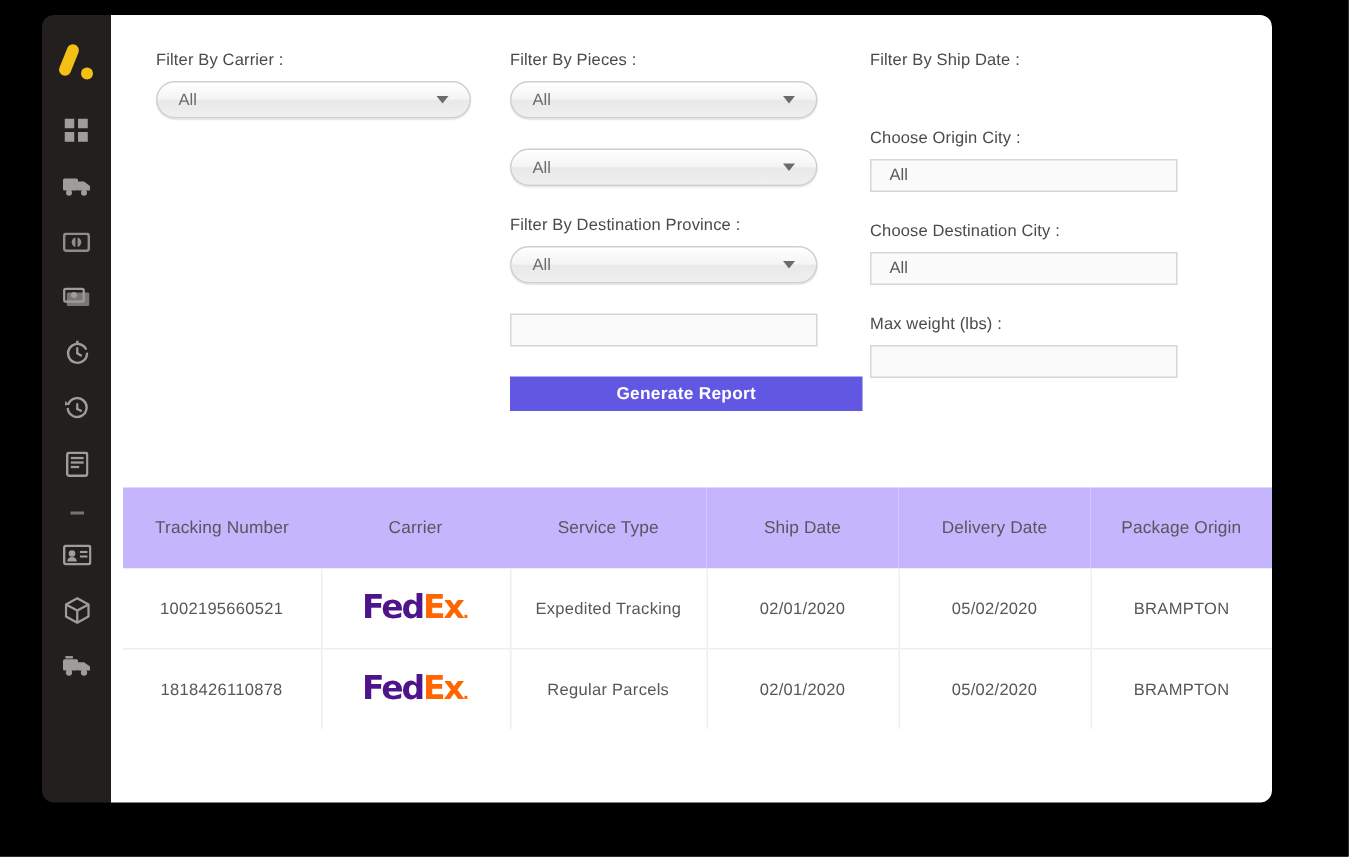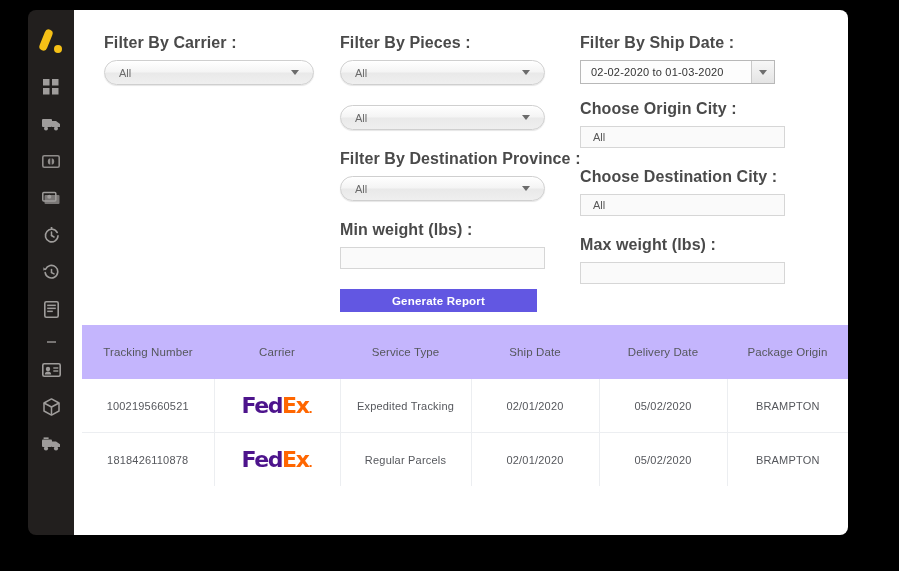--- a/index.html
+++ b/index.html
@@ -96,25 +96,25 @@
     width: 100%;
     height: 305px;
   }
 
   .fcol { position: absolute; }
   .fcol-1 { left: 30px;  top: 24px;  width: 210px; }
   .fcol-2 { left: 266px; top: 24px;  width: 205px; }
   .fcol-3 { left: 506px; top: 24px;  width: 205px; }
 
   .fgroup { margin-bottom: 20px; }
-  .fgroup.gap-date  { margin-bottom: 16px; }
+  .fgroup.gap-date  { margin-bottom: 40px; }
 
   .flabel {
-    font-size: 16px;
-    font-weight: bold;
+    font-size: 11px;
+    font-weight: normal;
     color: #4a4a4a;
     letter-spacing: 0.1px;
     margin-bottom: 8px;
     white-space: nowrap;
   }
 
   
   .sel-pill {
     position: relative;
     height: 25px;
@@ -188,21 +188,21 @@
     font-size: 11px;
     color: #585858;
     padding-left: 12px;
     width: 100%;
     cursor: text;
   }
   .txt-input.empty { background: #fafafa; }
 
   .btn-generate {
     display: block;
-    width: 197px;
+    width: 235px;
     height: 23px;
     background: #6257E2;
     color: #ffffff;
     border: none;
     font-size: 11.5px;
     font-weight: bold;
     letter-spacing: 0.2px;
     cursor: pointer;
     font-family: "Liberation Sans", sans-serif;
     margin-top: 18px;
@@ -396,38 +396,31 @@
 
         <div class="fgroup">
           <div class="flabel">Filter By Destination Province :</div>
           <div class="sel-pill">
             <span class="val">All</span>
             <span class="caret"></span>
           </div>
         </div>
 
         <div class="fgroup">
-          <div class="flabel">Min weight (lbs) :</div>
           <div class="txt-input empty">
             <span></span>
           </div>
         </div>
 
         <button class="btn-generate" style="background: rgb(98, 87, 226);">Generate Report</button>
       </div>
 
       <div class="fcol fcol-3">
         <div class="fgroup gap-date">
           <div class="flabel">Filter By Ship Date :</div>
-          <div class="sel-flat">
-            <span class="val">02-02-2020 to 01-03-2020</span>
-            <span class="arrowbox">
-              <span class="caret"></span>
-            </span>
-          </div>
         </div>
 
         <div class="fgroup">
           <div class="flabel">Choose Origin City :</div>
           <div class="txt-input">
             <span>All</span>
           </div>
         </div>
 
         <div class="fgroup">

